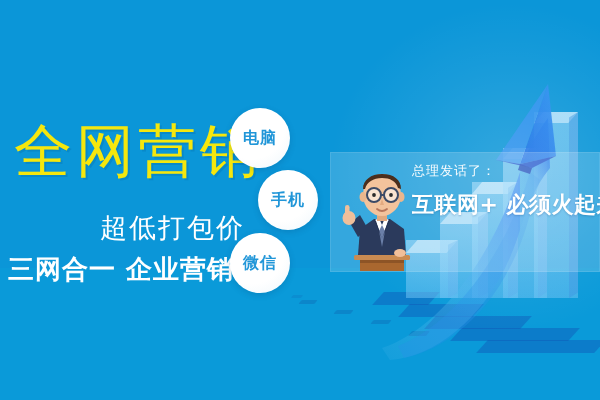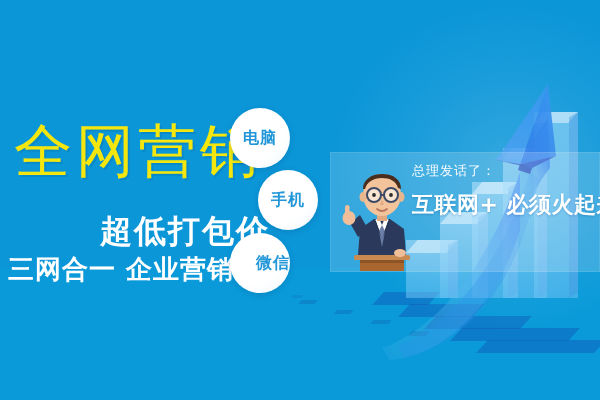--- a/index.html
+++ b/index.html
@@ -139,22 +139,22 @@
     font-weight: 400;
     color: #f5e70d;
     letter-spacing: 4px;
     white-space: nowrap;
     text-shadow: 2px 2px 0 rgba(0,90,150,0.22);
   }
   .sub1 {
     position: absolute;
     left: 100px;
     top: 210px;
-    font-size: 32px;
-    font-weight: 700;
+    font-size: 27px;
+    font-weight: 400;
     color: #ffffff;
     letter-spacing: 2px;
     white-space: nowrap;
   }
   .sub2 {
     position: absolute;
     left: 8px;
     top: 252px;
     font-size: 26px;
     font-weight: 700;
@@ -175,21 +175,21 @@
   }
   .badge span {
     color: #2196d8;
     font-size: 16px;
     font-weight: 700;
     letter-spacing: 1px;
     white-space: nowrap;
   }
   #badge-pc    { left: 230px; top: 108px; width: 60px; height: 60px; }
   #badge-mob   { left: 258px; top: 170px; width: 60px; height: 60px; }
-  #badge-wx    { left: 230px; top: 233px; width: 60px; height: 60px; justify-content: flex-end; }
+  #badge-wx    { left: 230px; top: 233px; width: 60px; height: 60px; }
 </style>
 </head>
 <body>
 
 <div id="banner">
 
   <div class="bg-base"></div>
   <div class="bg-ground"></div>
 
   <div class="dash" style="left:300px; top:300px; width:16px; height:4px;"></div>

